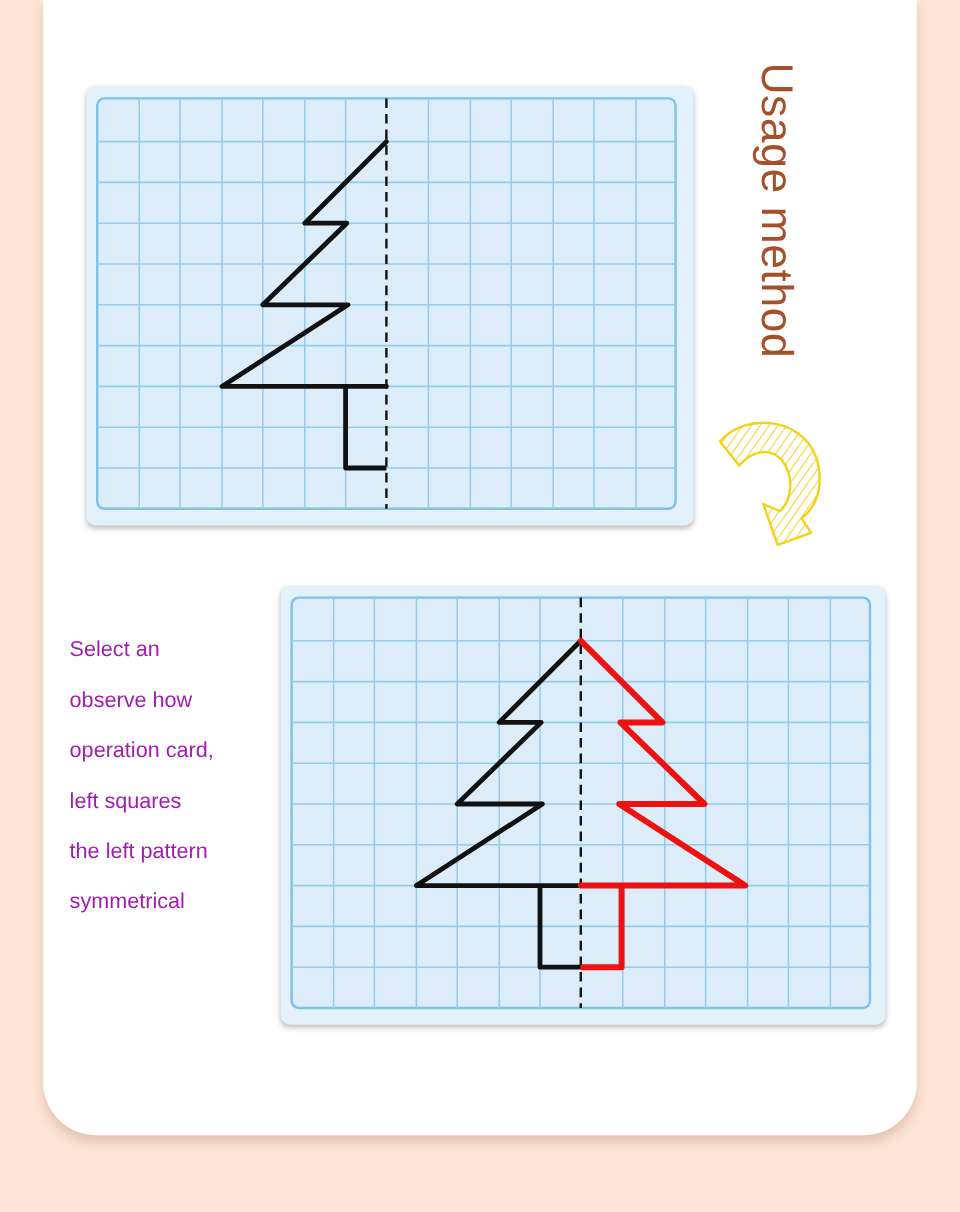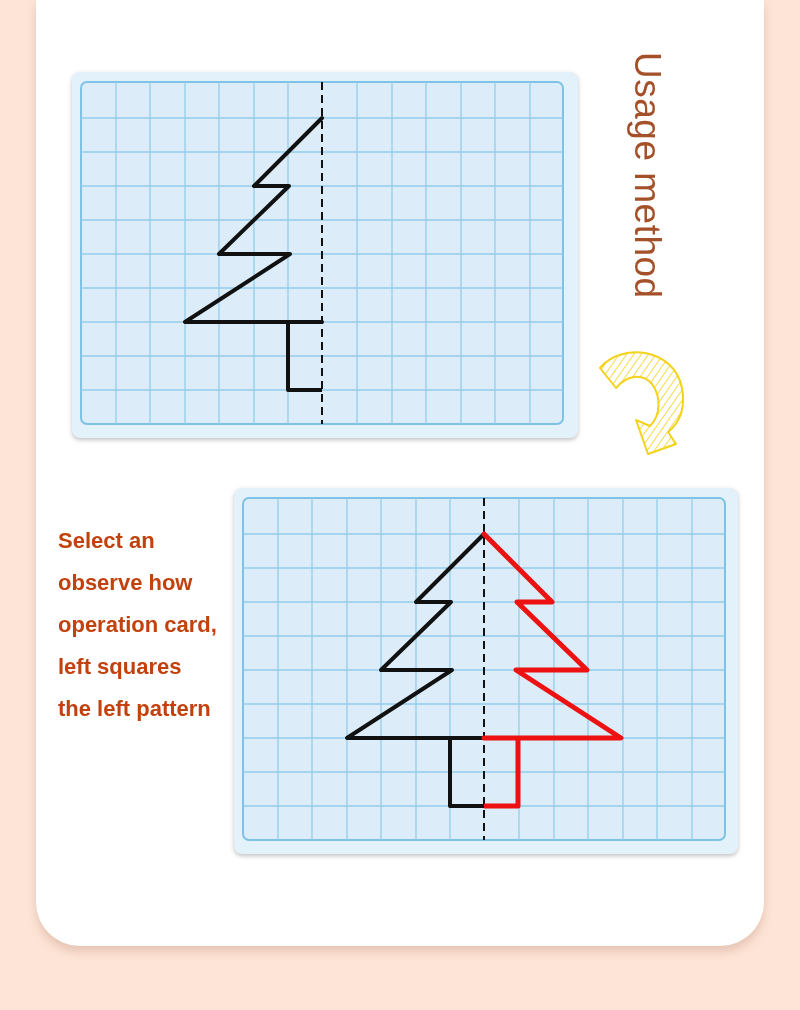--- a/index.html
+++ b/index.html
@@ -4,21 +4,21 @@
 <style>
   html,body{margin:0;padding:0;}
   body{width:800px;height:1010px;background:#fde4d6;position:relative;overflow:hidden;font-family:"Liberation Sans",sans-serif;}
   .panel{position:absolute;left:36px;top:0;width:728px;height:946px;background:#fff;border-radius:0 0 44px 44px;box-shadow:0 6px 8px rgba(190,140,120,.35);}
   .panel-top{position:absolute;left:36px;top:-40px;width:728px;height:80px;background:#fff;border-radius:44px;}
   .card{position:absolute;background:#e3f1fb;border-radius:8px;box-shadow:0 2px 4px rgba(120,120,120,.45);}
   .card svg{position:absolute;left:0;top:0;}
   .title{position:absolute;left:622px;top:52px;width:60px;height:280px;}
   .title span{position:absolute;left:0;top:0;transform-origin:0 0;transform:translate(46px,0) rotate(90deg);white-space:nowrap;font-size:37px;color:#a4512a;letter-spacing:0.5px;}
   .arrow{position:absolute;left:592px;top:340px;}
-  .instr{position:absolute;left:58px;top:526px;color:#c2410c;font-weight:bold;font-size:22px;}
+  .instr{position:absolute;left:58px;top:526px;color:#a21caf;font-weight:normal;font-size:18px;}
   .instr div{height:42px;line-height:30px;white-space:nowrap;}
 </style>
 </head>
 <body>
 
 <div class="panel-top"></div>
 <div class="panel"></div>
 
 <div class="card" style="left:72px;top:72px;width:506px;height:366px;">
   <svg width="506" height="366" viewBox="0 0 506 366">
@@ -98,13 +98,14 @@
     <polyline points="284,250 284,318 250,318" fill="none" stroke="#ee1111" stroke-width="5" stroke-linejoin="round"></polyline>
   </svg>
 </div>
 
 <div class="instr">
   <div>Select an</div>
   <div>observe how</div>
   <div>operation card,</div>
   <div>left squares</div>
   <div>the left pattern</div>
+  <div>symmetrical</div>
 </div>
 
 </body></html>

